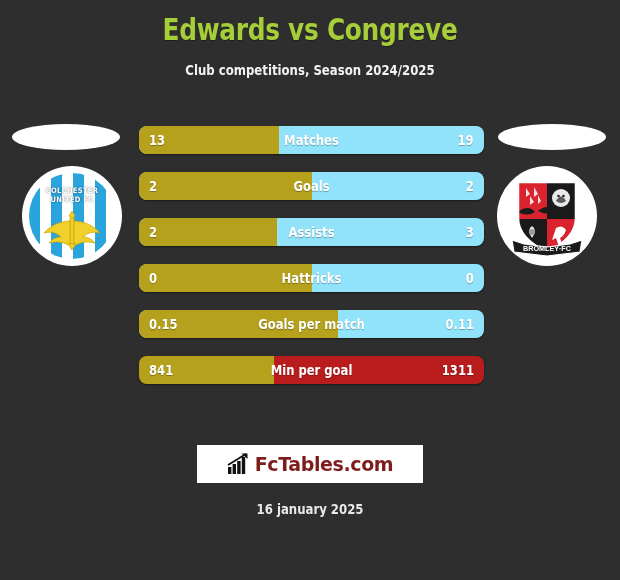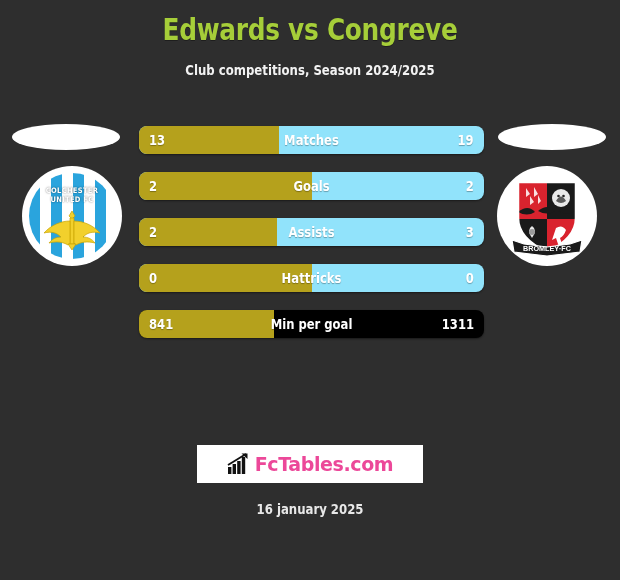--- a/index.html
+++ b/index.html
@@ -100,21 +100,21 @@
   
   .logo-box {
     position:absolute; left:197px; top:445px;
     width:226px; height:38px;
     background:#ffffff;
     display:flex; align-items:center; justify-content:center;
     gap:6px;
   }
   .logo-icon { width:22px; height:22px; display:block; }
   .logo-text {
-    color:#ec4899; font-size:19px; font-weight:bold;
+    color:#7f1d1d; font-size:19px; font-weight:bold;
     font-family:"DejaVu Sans","Liberation Sans",sans-serif;
     letter-spacing:-0.4px;
   }
   .date {
     position:absolute; left:0; top:501px; width:620px;
     text-align:center; color:#e8e8e8;
     font-size:14px; font-weight:bold;
     transform:scaleX(0.93);
   }
 </style>
@@ -210,21 +210,29 @@
       </div>
       <div class="bar-row">
         <div class="bar" style="background: rgb(145, 227, 251);">
           <div class="bar-left" style="width: 50%; background: rgb(181, 161, 28);"></div>
           <span class="txt val-left">0</span>
           <span class="txt lbl">Hattricks</span>
           <span class="txt val-right">0</span>
         </div>
       </div>
       <div class="bar-row">
-        <div class="bar" style="background: #000000;">
+        <div class="bar" style="background: rgb(145, 227, 251);">
+          <div class="bar-left" style="width: 57.7%; background: rgb(181, 161, 28);"></div>
+          <span class="txt val-left">0.15</span>
+          <span class="txt lbl">Goals per match</span>
+          <span class="txt val-right">0.11</span>
+        </div>
+      </div>
+      <div class="bar-row">
+        <div class="bar" style="background: #b91c1c;">
           <div class="bar-left" style="width: 39.1%; background: rgb(181, 161, 28);"></div>
           <span class="txt val-left">841</span>
           <span class="txt lbl">Min per goal</span>
           <span class="txt val-right">1311</span>
         </div>
       </div>
     </div>
 
   <div class="logo-box">
     <svg class="logo-icon" viewBox="0 0 22 22">

